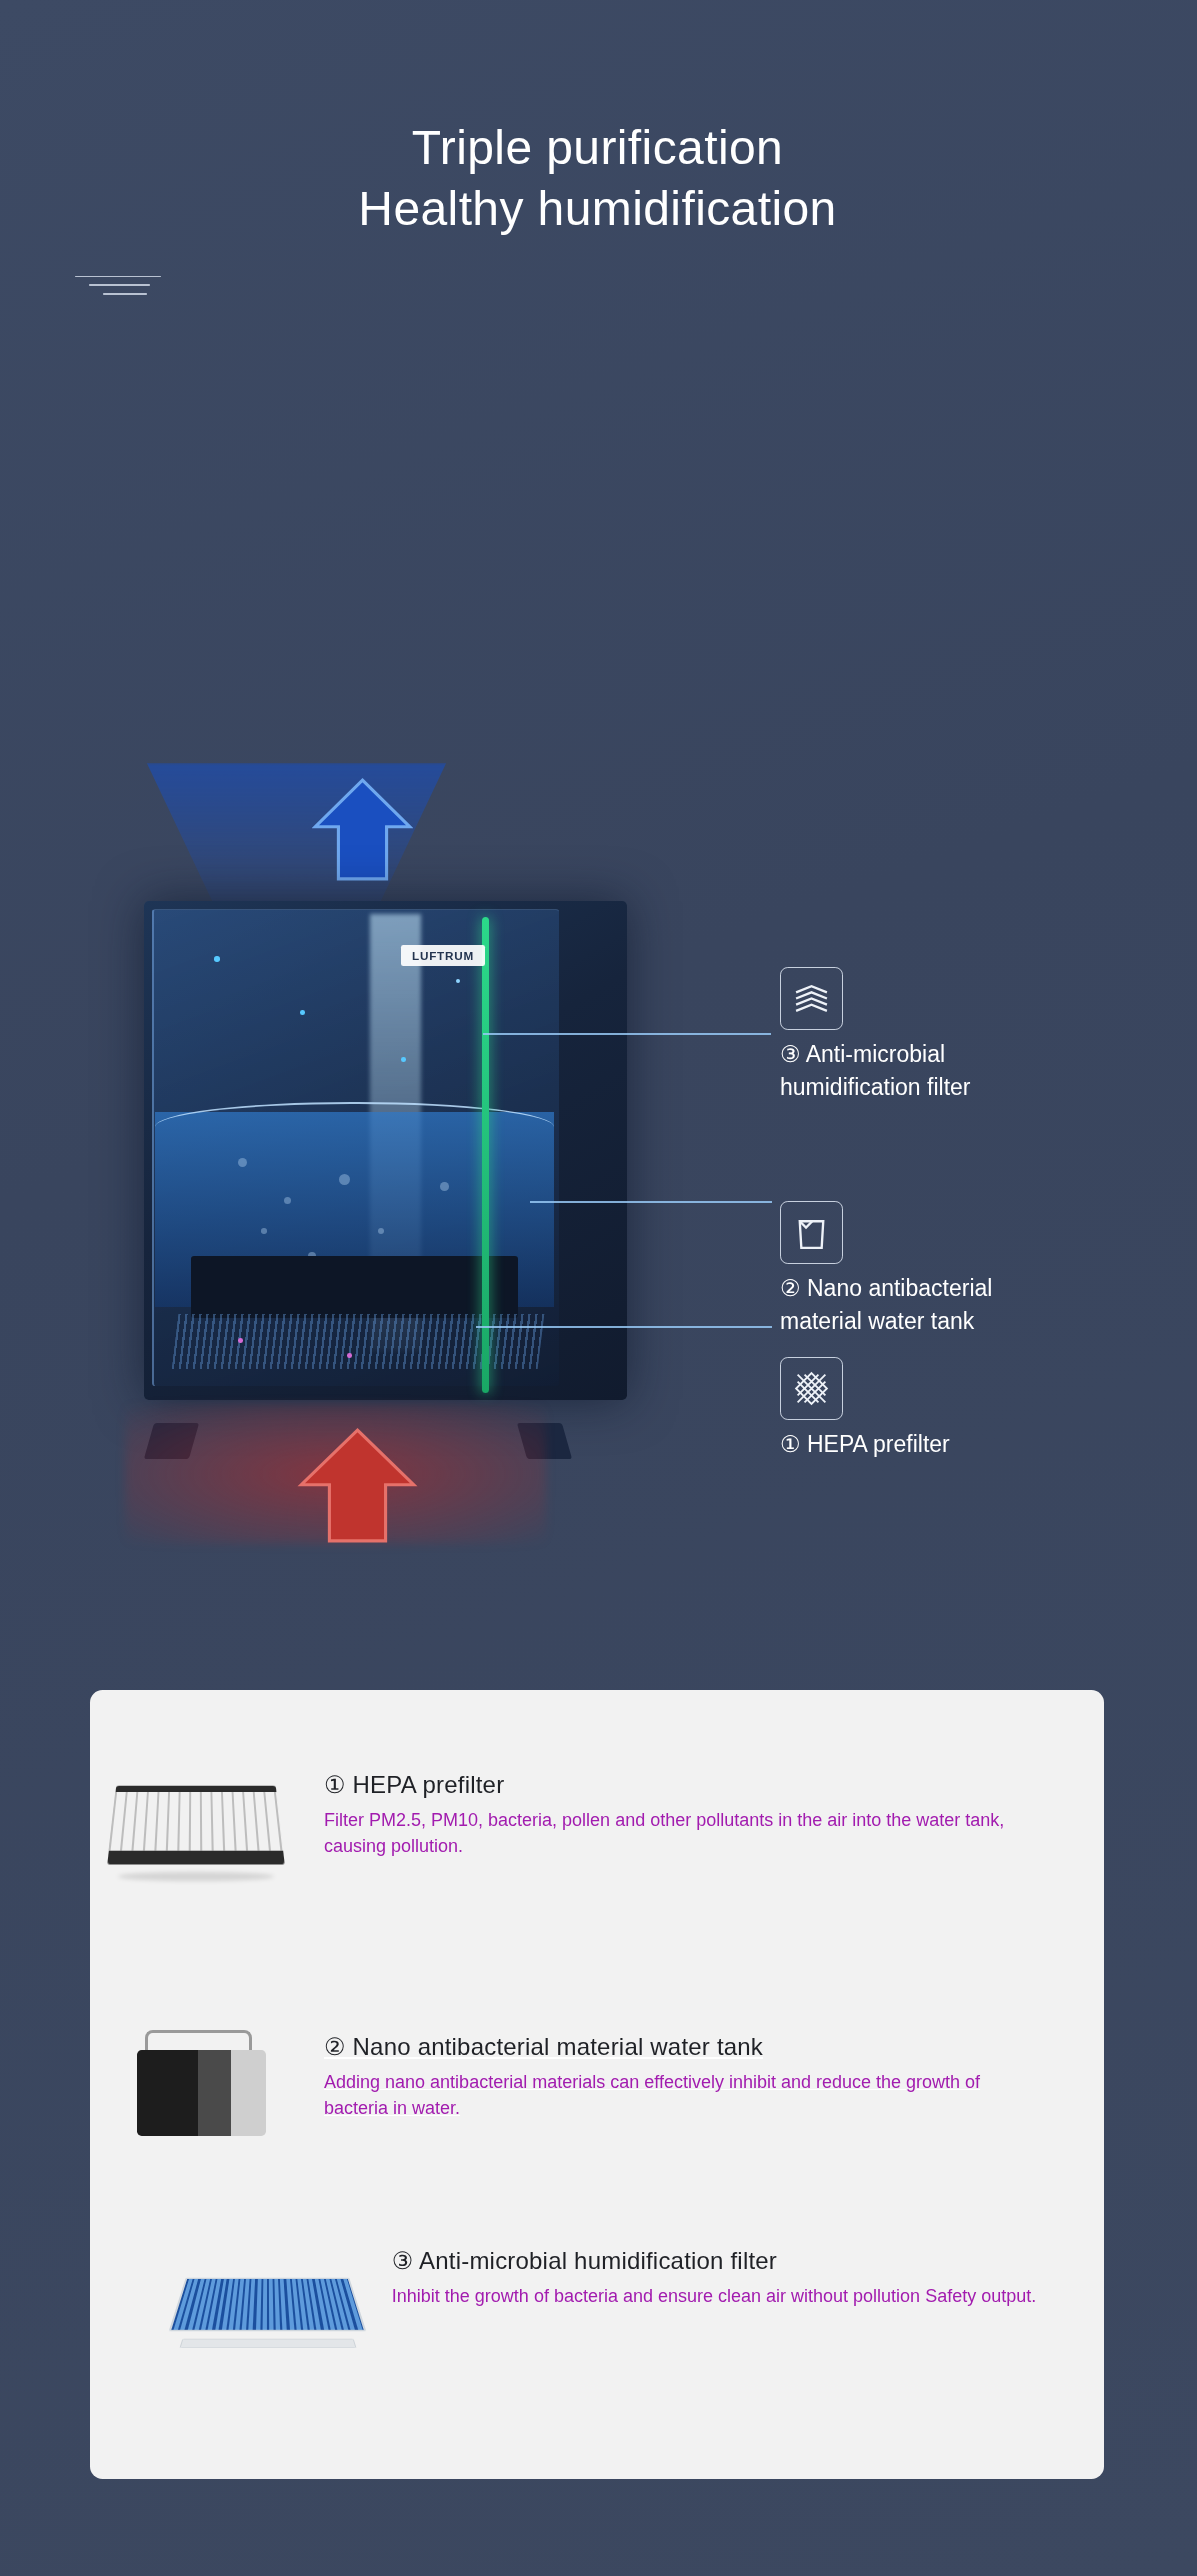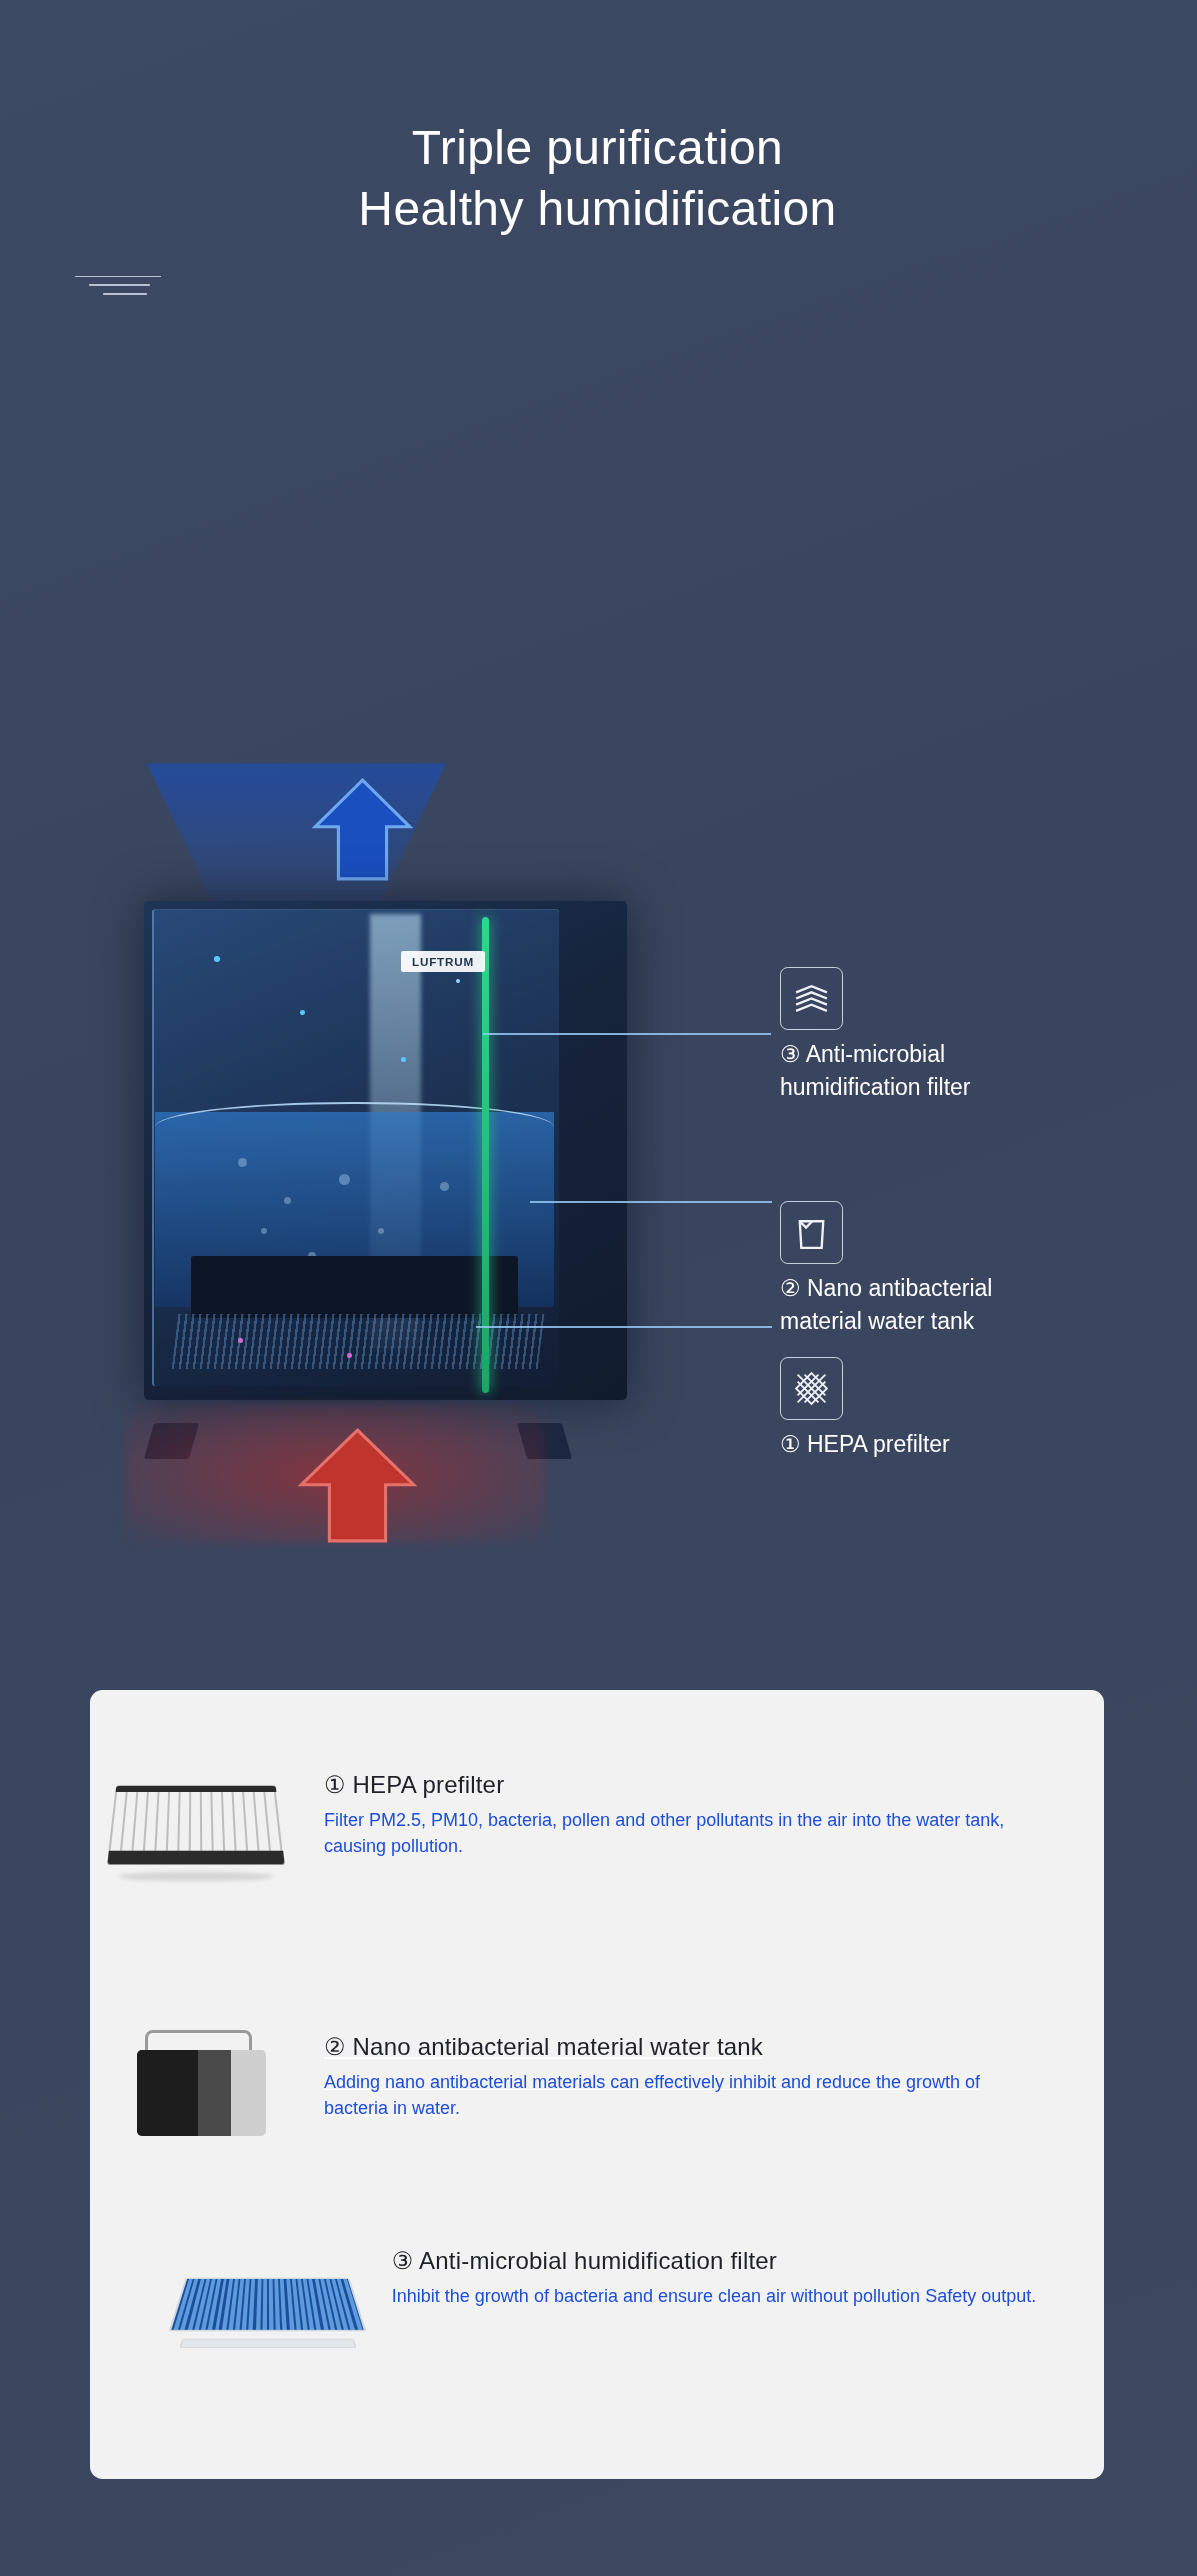--- a/index.html
+++ b/index.html
@@ -134,21 +134,21 @@
   .green-bar {
     position: absolute;
     left: 338px; top: 15.6px;
     width: 7px; height: 476px;
     background: linear-gradient(to bottom, #2bd98a, #23c07a 50%, #19a765);
     box-shadow: 0 0 14px rgba(45,220,140,0.8);
     border-radius: 3.9px;
   }
   .logo-chip {
     position: absolute;
-    left: 257px; top: 50px;
+    left: 257px; top: 44px;
     padding: 3.9px 11px;
     background: rgba(255,255,255,0.92);
     color: #23344f;
     font-size: 11.7px;
     letter-spacing: 0.8px;
     font-weight: 700;
     border-radius: 2.3px;
   }
   .base-grille {
     position: absolute;
@@ -244,21 +244,21 @@
     margin: 0;
     font-size: 24px;
     font-weight: 400;
     color: #1f2126;
     letter-spacing: 0.2px;
   }
   .crow p {
     margin: 9.4px 0 0 0;
     font-size: 18px;
     line-height: 1.42;
-    color: #1d4ed8;
+    color: #a21caf;
     font-weight: 300;
     max-width: 686px;
   }
   .r1p { top: 70px; }
   .r2p { top: 332px; text-decoration: underline; }
   .r3p { top: 546px; justify-content: center; }
 
   
   .hepa-thumb {
     position: absolute; left: 22px; top: 20px;

